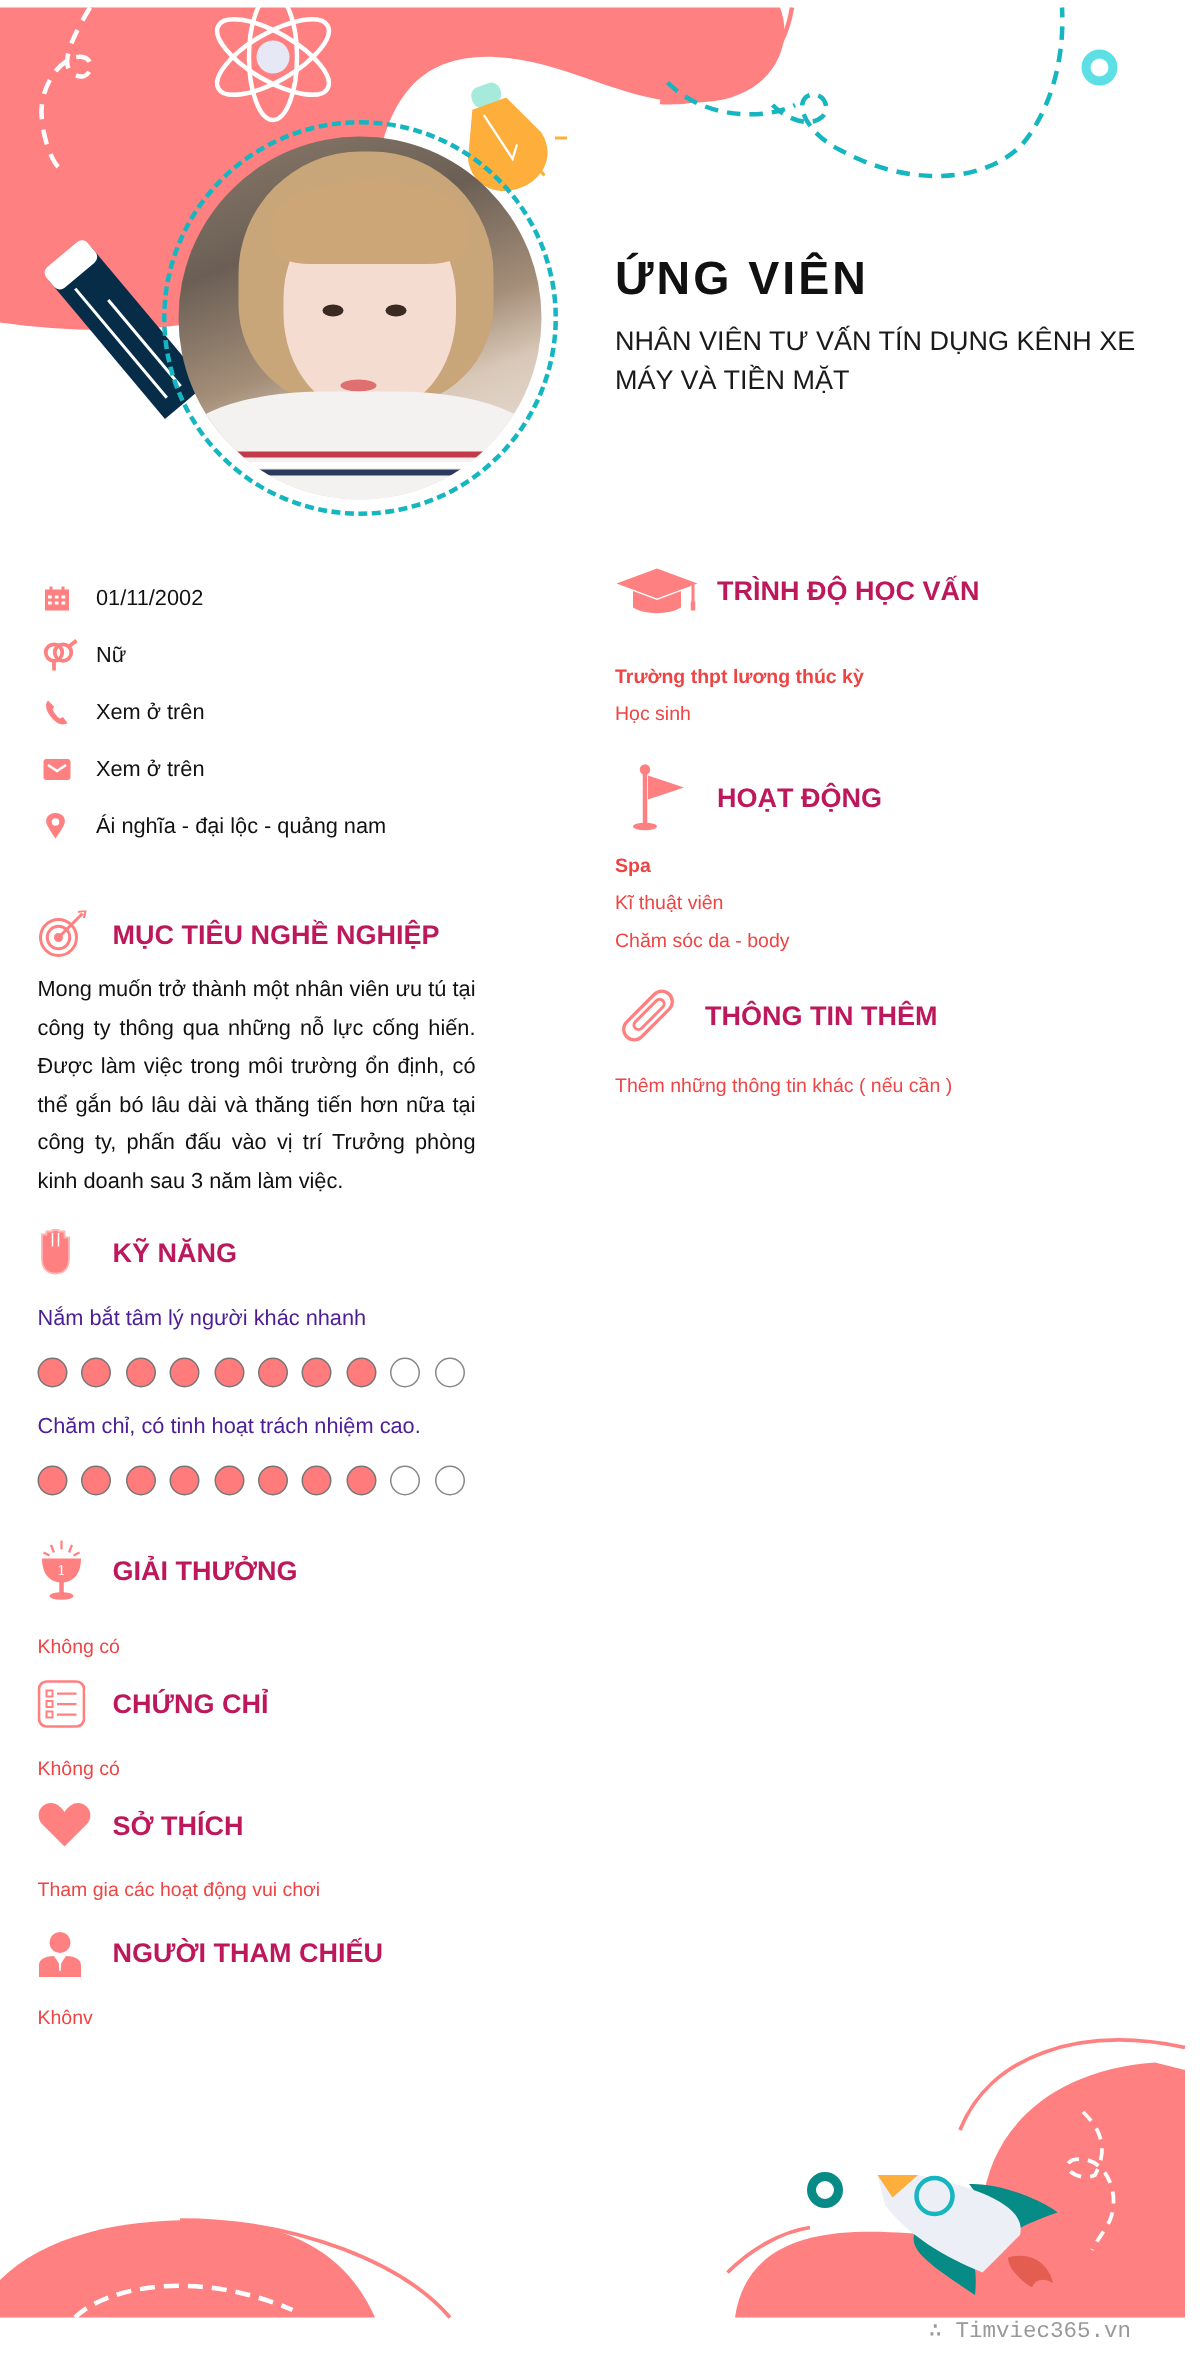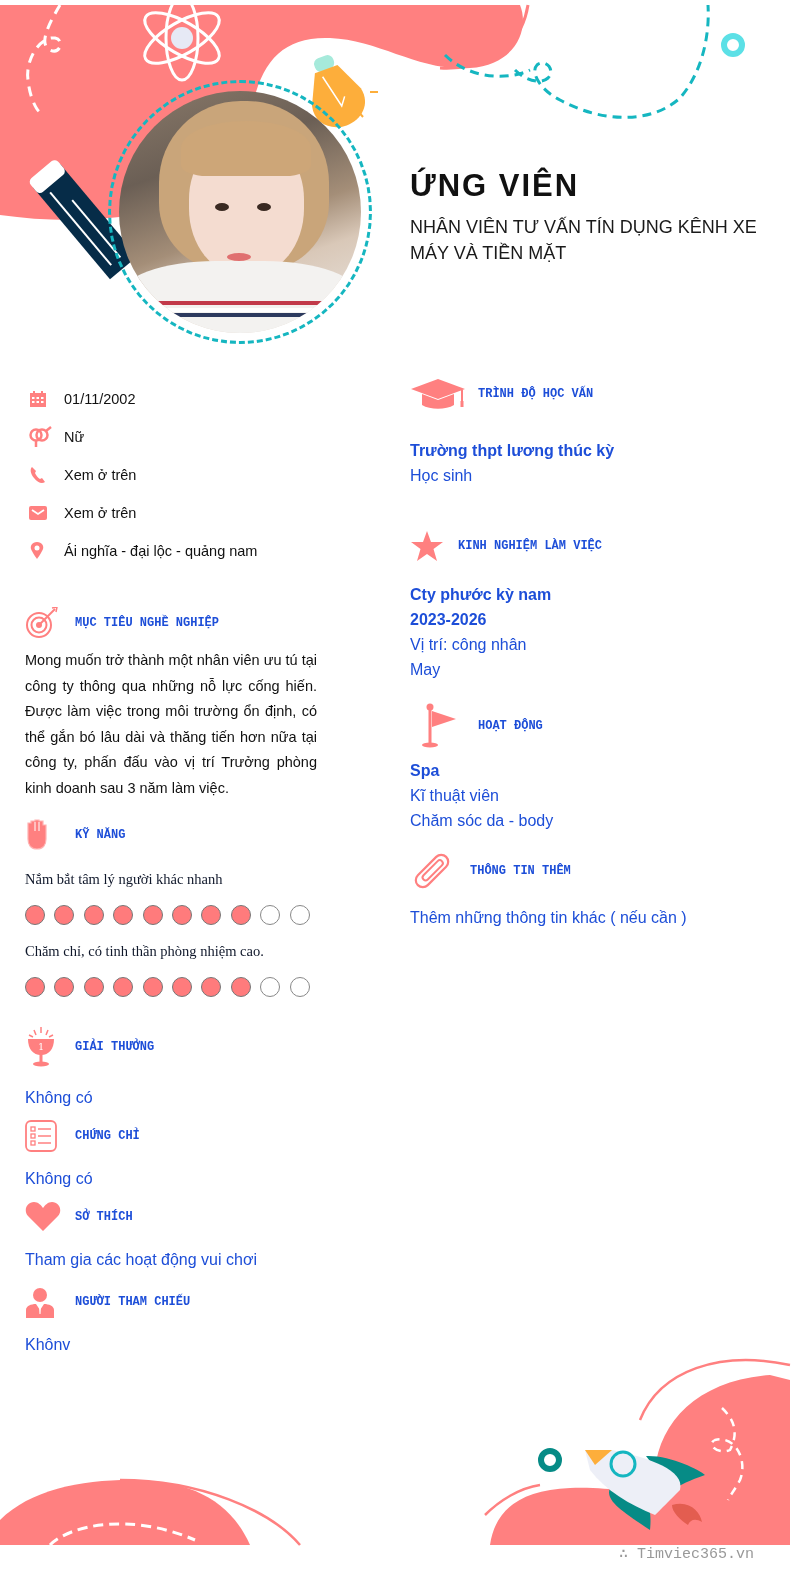--- a/index.html
+++ b/index.html
@@ -24,29 +24,29 @@
 
     .left-col { position: absolute; left: 25px; top: 380px; width: 292px; }
     .right-col { position: absolute; left: 410px; top: 372px; width: 360px; }
 
     .info-row { display: flex; align-items: center; height: 38px; font-size: 14.5px; color: #111; }
     .info-row .ico { width: 30px; margin-left: 3px; display: flex; align-items: center; }
     .info-row .txt { margin-left: 6px; }
 
     .sec-head { display: flex; align-items: center; }
     .sec-head .ico { width: 50px; height: 36px; display: flex; align-items: center; }
-    .sec-title { font-size: 12px; font-weight: bold; color: #1d4ed8; text-transform: uppercase; font-family: Liberation Mono, monospace; }
+    .sec-title { font-size: 18px; font-weight: bold; color: #be185d; text-transform: uppercase; }
 
     .para { font-size: 14.5px; line-height: 25.5px; text-align: justify; color: #111; }
-    .skill-name { font-size: 14.5px; line-height: 20px; color: #0f172a; margin-top: 16px; font-family: Liberation Serif, serif; }
+    .skill-name { font-size: 14.5px; line-height: 20px; color: #4c1d95; margin-top: 16px; }
     .dots { display: flex; gap: 9.4px; margin-top: 16px; }
     .dot { width: 20px; height: 20px; border-radius: 50%; border: 1.3px solid #777; background: #ff7b7c; }
     .dot.empty { background: #fff; border-color: #888; }
 
-    .small { font-size: 16px; line-height: 25px; color: #1d4ed8; }
+    .small { font-size: 13px; line-height: 25px; color: #ef4444; }
     .bold { font-weight: bold; }
 
     .watermark { position: absolute; right: 46px; bottom: 16px; font-family: "Liberation Mono", "DejaVu Sans Mono", monospace; font-size: 15px; color: #999; }
   </style>
 </head>
 <body>
 
 <svg class="deco" viewBox="0 0 800 1579" xmlns="http://www.w3.org/2000/svg">
 
   <path d="M0 5 H520 C530 30 515 65 470 68 C420 72 380 40 330 38 C280 36 258 65 250 120 C245 170 210 200 150 212 C100 222 50 222 0 215 Z" fill="#ff8080"></path>
@@ -215,21 +215,21 @@
         <span class="dot"></span>
         <span class="dot"></span>
         <span class="dot"></span>
         <span class="dot"></span>
         <span class="dot"></span>
         <span class="dot empty"></span>
         <span class="dot empty"></span>
       </div>
     </div>
     <div>
-      <div class="skill-name">Chăm chỉ, có tinh thần phòng nhiệm cao.</div>
+      <div class="skill-name">Chăm chỉ, có tinh hoạt trách nhiệm cao.</div>
       <div class="dots">
         <span class="dot"></span>
         <span class="dot"></span>
         <span class="dot"></span>
         <span class="dot"></span>
         <span class="dot"></span>
         <span class="dot"></span>
         <span class="dot"></span>
         <span class="dot"></span>
         <span class="dot empty"></span>
@@ -318,36 +318,20 @@
           </svg>
       </span>
       <span class="sec-title">TRÌNH ĐỘ HỌC VẤN</span>
     </div>
     <div style="margin-top:22px;">
       <div class="small bold">Trường thpt lương thúc kỳ</div>
       <div class="small">Học sinh</div>
     </div>
   </div>
 
-  <div style="margin-top:40px;">
-    <div class="sec-head">
-      <span class="ico" style="width:48px;">
-        <svg width="34" height="32" viewBox="0 0 34 32">
-            <path d="M17 1 L21 12 L33 12 L23.5 19 L27 31 L17 24 L7 31 L10.5 19 L1 12 L13 12 Z" fill="#ff8080"></path>
-          </svg>
-      </span>
-      <span class="sec-title">KINH NGHIỆM LÀM VIỆC</span>
-    </div>
-    <div style="margin-top:18px;">
-      <div class="small bold">Cty phước kỳ nam</div>
-      <div class="small bold">2023-2026</div>
-      <div class="small">Vị trí: công nhân</div>
-      <div class="small">May</div>
-    </div>
-  </div>
 
   <div style="margin-top:20px;">
     <div class="sec-head" style="height:48px;">
       <span class="ico" style="width:68px;height:48px;">
         <svg width="50" height="46" viewBox="0 0 50 46">
             <circle cx="20" cy="4" r="3.5" fill="#ff8080"></circle>
             <rect x="18.5" y="5" width="3" height="36" fill="#ff8080"></rect>
             <ellipse cx="20" cy="42" rx="8" ry="2.5" fill="#ff8080"></ellipse>
             <path d="M22 8 L46 16 L22 24 Z" fill="#ff8080"></path>
           </svg>

